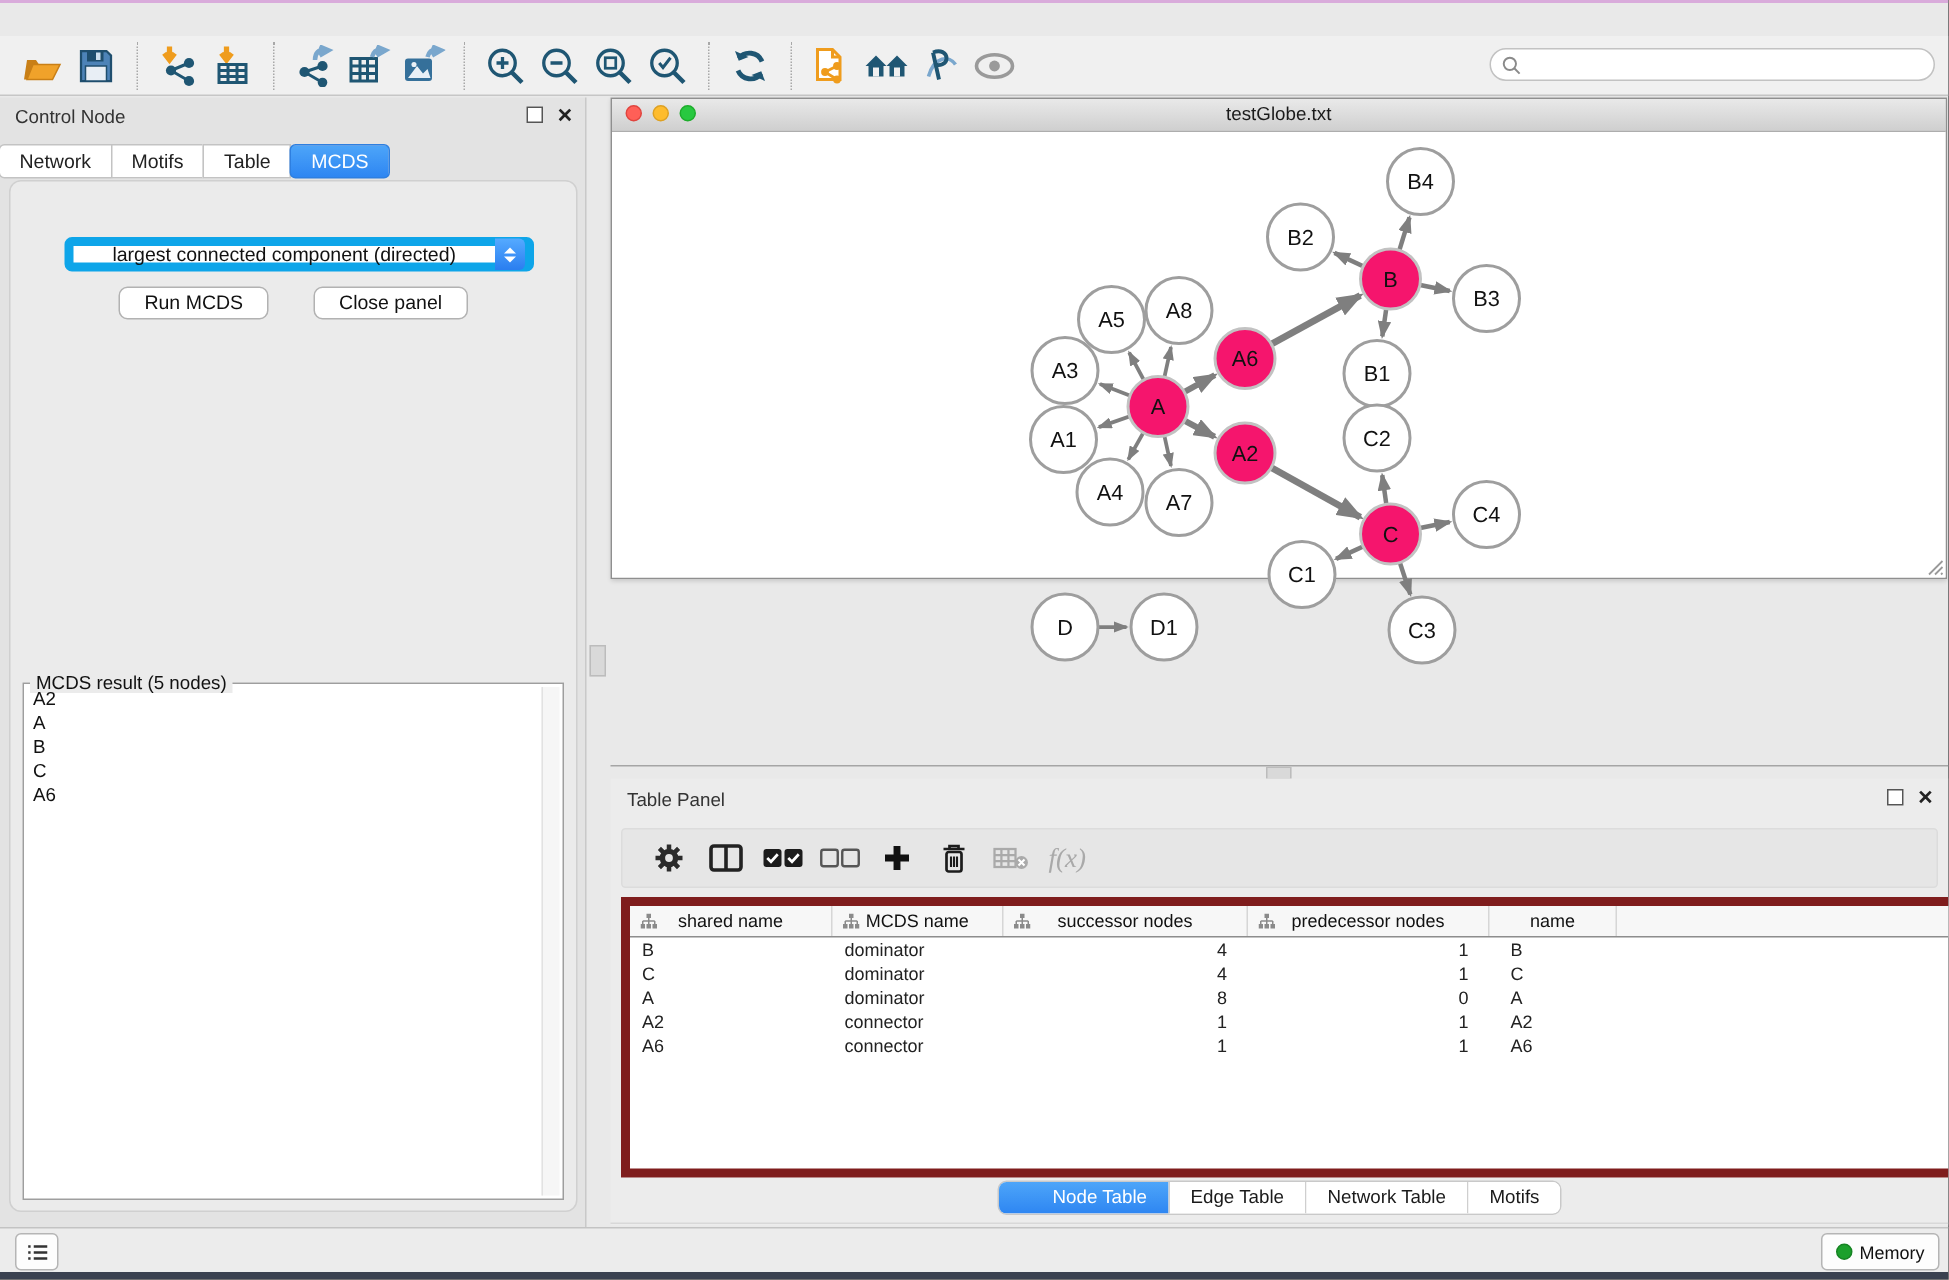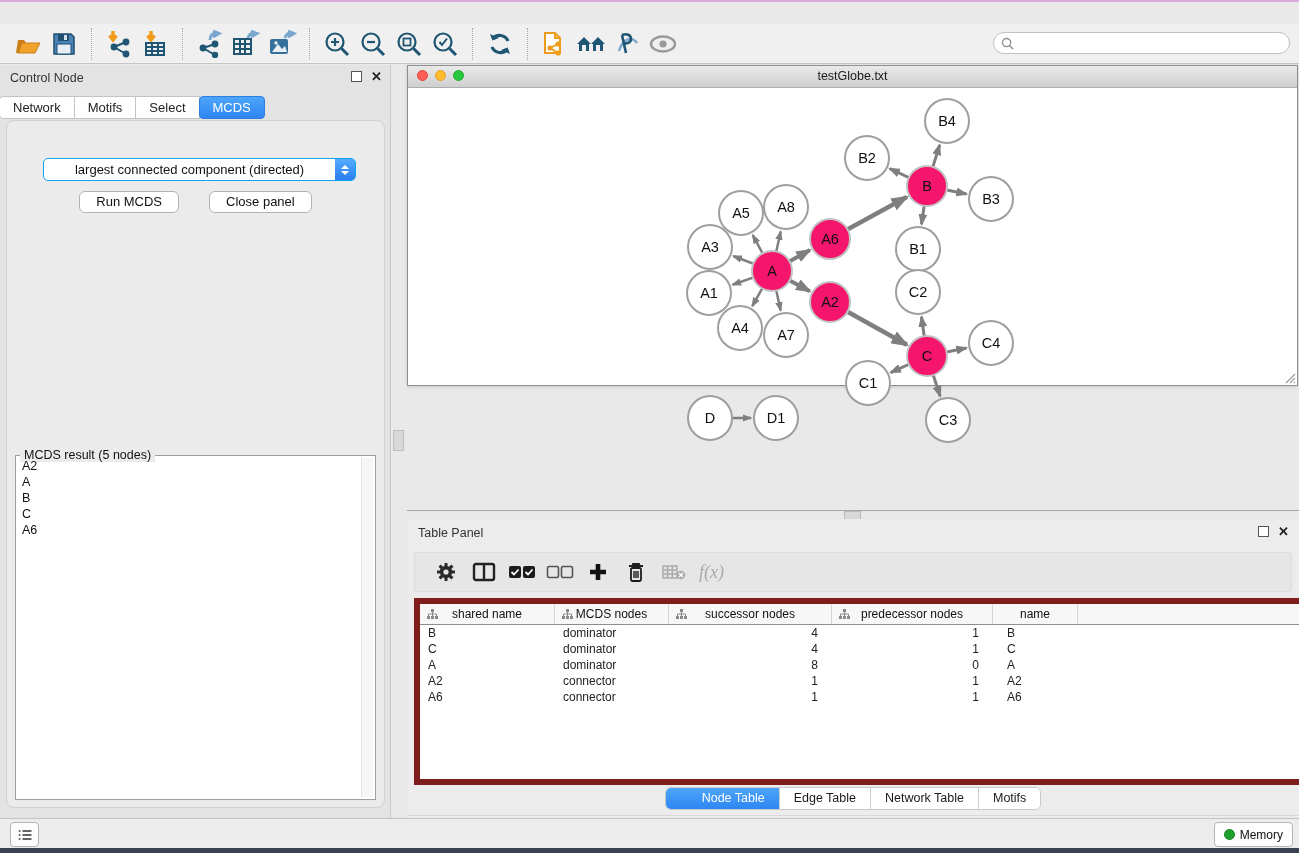--- a/index.html
+++ b/index.html
@@ -40,21 +40,21 @@
   .cp-tab { height:21px; line-height:21px; padding:0 13px; background:#fff; border:1px solid #c3c3c3;
             margin-left:-1px; font-size:13px; color:#222; }
   .cp-tab:first-child { border-radius:4px 0 0 4px; }
   .cp-tab:last-child  { border-radius:0 4px 4px 0; }
   .cp-tab.active { background:linear-gradient(#4da5f9,#2e86f2); border-color:#2e7fe0; color:#fff; border-radius:4px; }
 
   .cp-pane { position:absolute; top:55px; left:6px; width:377px; height:686px; background:#ebebeb;
              border:1px solid #d0d0d0; border-radius:8px; }
   .opt-label { position:absolute; top:15px; width:100%; text-align:center; font-size:13px; color:#1a1a1a; }
   .combo { position:absolute; top:37px; left:36px; width:313px; height:23px; background:#fff;
-           border:1px solid #0ea5e9; border-radius:5px; box-sizing:border-box; display:flex; align-items:center; }
+           border:6px solid #0ea5e9; border-radius:5px; box-sizing:border-box; display:flex; align-items:center; }
   .combo-value { flex:1; text-align:center; font-size:13px; color:#111; }
   .combo-stepper { width:20px; height:21px; background:linear-gradient(#55aaff,#2a7ef0); border-radius:0 4px 4px 0;
                    display:flex; flex-direction:column; align-items:center; justify-content:center; gap:2px; }
   .chev { width:0; height:0; border-left:4px solid transparent; border-right:4px solid transparent; }
   .chev.up   { border-bottom:4px solid #fff; }
   .chev.down { border-top:4px solid #fff; }
   .cp-buttons { position:absolute; top:70px; width:100%; display:flex; justify-content:center; gap:30px; }
   .push-btn { height:22px; line-height:20px; padding:0 16px; background:#fff; border:1px solid #b2b2b2;
               border-radius:6px; font-size:13px; color:#111; }
 
@@ -262,21 +262,21 @@
     <div class="panel-header">
       <span class="panel-title">Control Node</span>
       <span class="panel-controls">
         <span class="float-glyph"></span>
         <span class="close-glyph">✕</span>
       </span>
     </div>
     <div class="cp-tabs">
       <div class="cp-tab">Network</div>
       <div class="cp-tab">Motifs</div>
-      <div class="cp-tab">Select</div>
+      <div class="cp-tab">Table</div>
       <div class="cp-tab active">MCDS</div>
     </div>
     <div class="cp-pane">
       <div class="combo">
         <span class="combo-value">largest connected component (directed)</span>
         <span class="combo-stepper">
           <span class="chev up"></span>
             <span class="chev down"></span>
         </span>
       </div>
@@ -506,21 +506,21 @@
             <span>shared name</span>
           </div>
           <div class="dt-h" style="width: 114px;">
             <svg class="tree-ico" width="11" height="11" viewBox="0 0 11 11">
               <rect x="4" y="0" width="3" height="3" fill="#8a8a8a"></rect>
               <path d="M5.5 3 V5 M1.5 5 H9.5 M1.5 5 V7 M5.5 5 V7 M9.5 5 V7" stroke="#8a8a8a" stroke-width="1"></path>
               <rect x="0" y="7" width="3" height="3" fill="#8a8a8a"></rect>
               <rect x="4" y="7" width="3" height="3" fill="#8a8a8a"></rect>
               <rect x="8" y="7" width="3" height="3" fill="#8a8a8a"></rect>
             </svg>
-            <span>MCDS nodes</span>
+            <span>MCDS name</span>
           </div>
           <div class="dt-h" style="width: 163px;">
             <svg class="tree-ico" width="11" height="11" viewBox="0 0 11 11">
               <rect x="4" y="0" width="3" height="3" fill="#8a8a8a"></rect>
               <path d="M5.5 3 V5 M1.5 5 H9.5 M1.5 5 V7 M5.5 5 V7 M9.5 5 V7" stroke="#8a8a8a" stroke-width="1"></path>
               <rect x="0" y="7" width="3" height="3" fill="#8a8a8a"></rect>
               <rect x="4" y="7" width="3" height="3" fill="#8a8a8a"></rect>
               <rect x="8" y="7" width="3" height="3" fill="#8a8a8a"></rect>
             </svg>
             <span>successor nodes</span>

